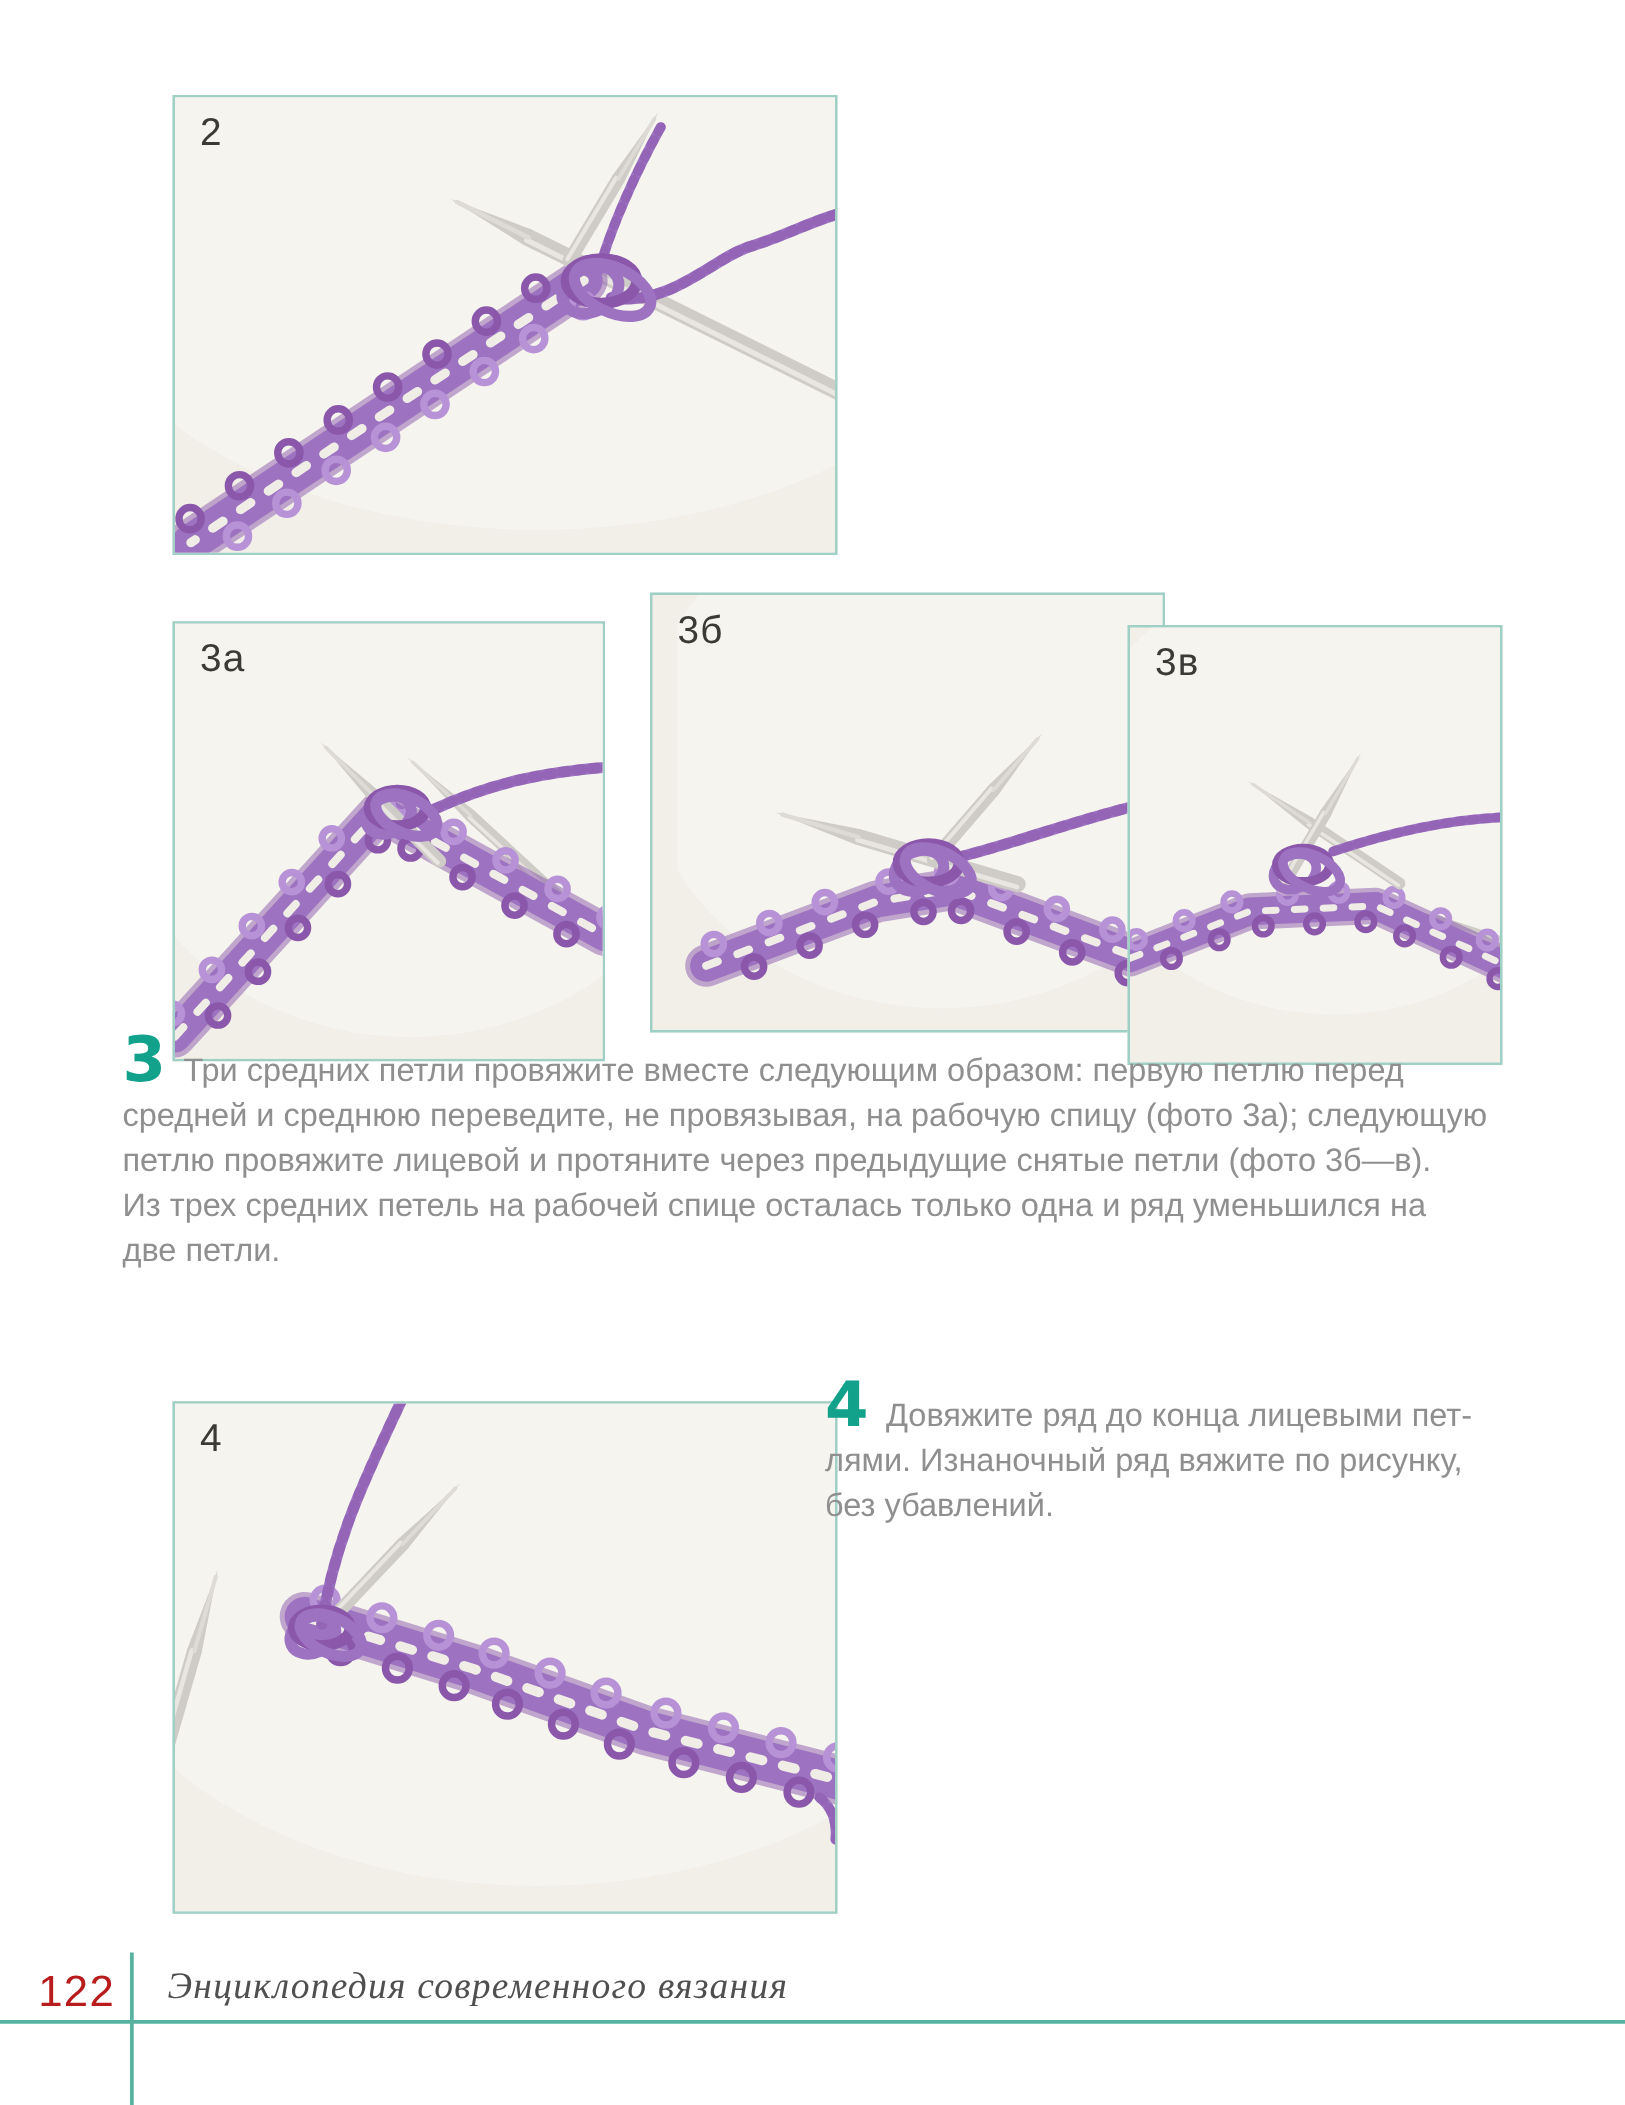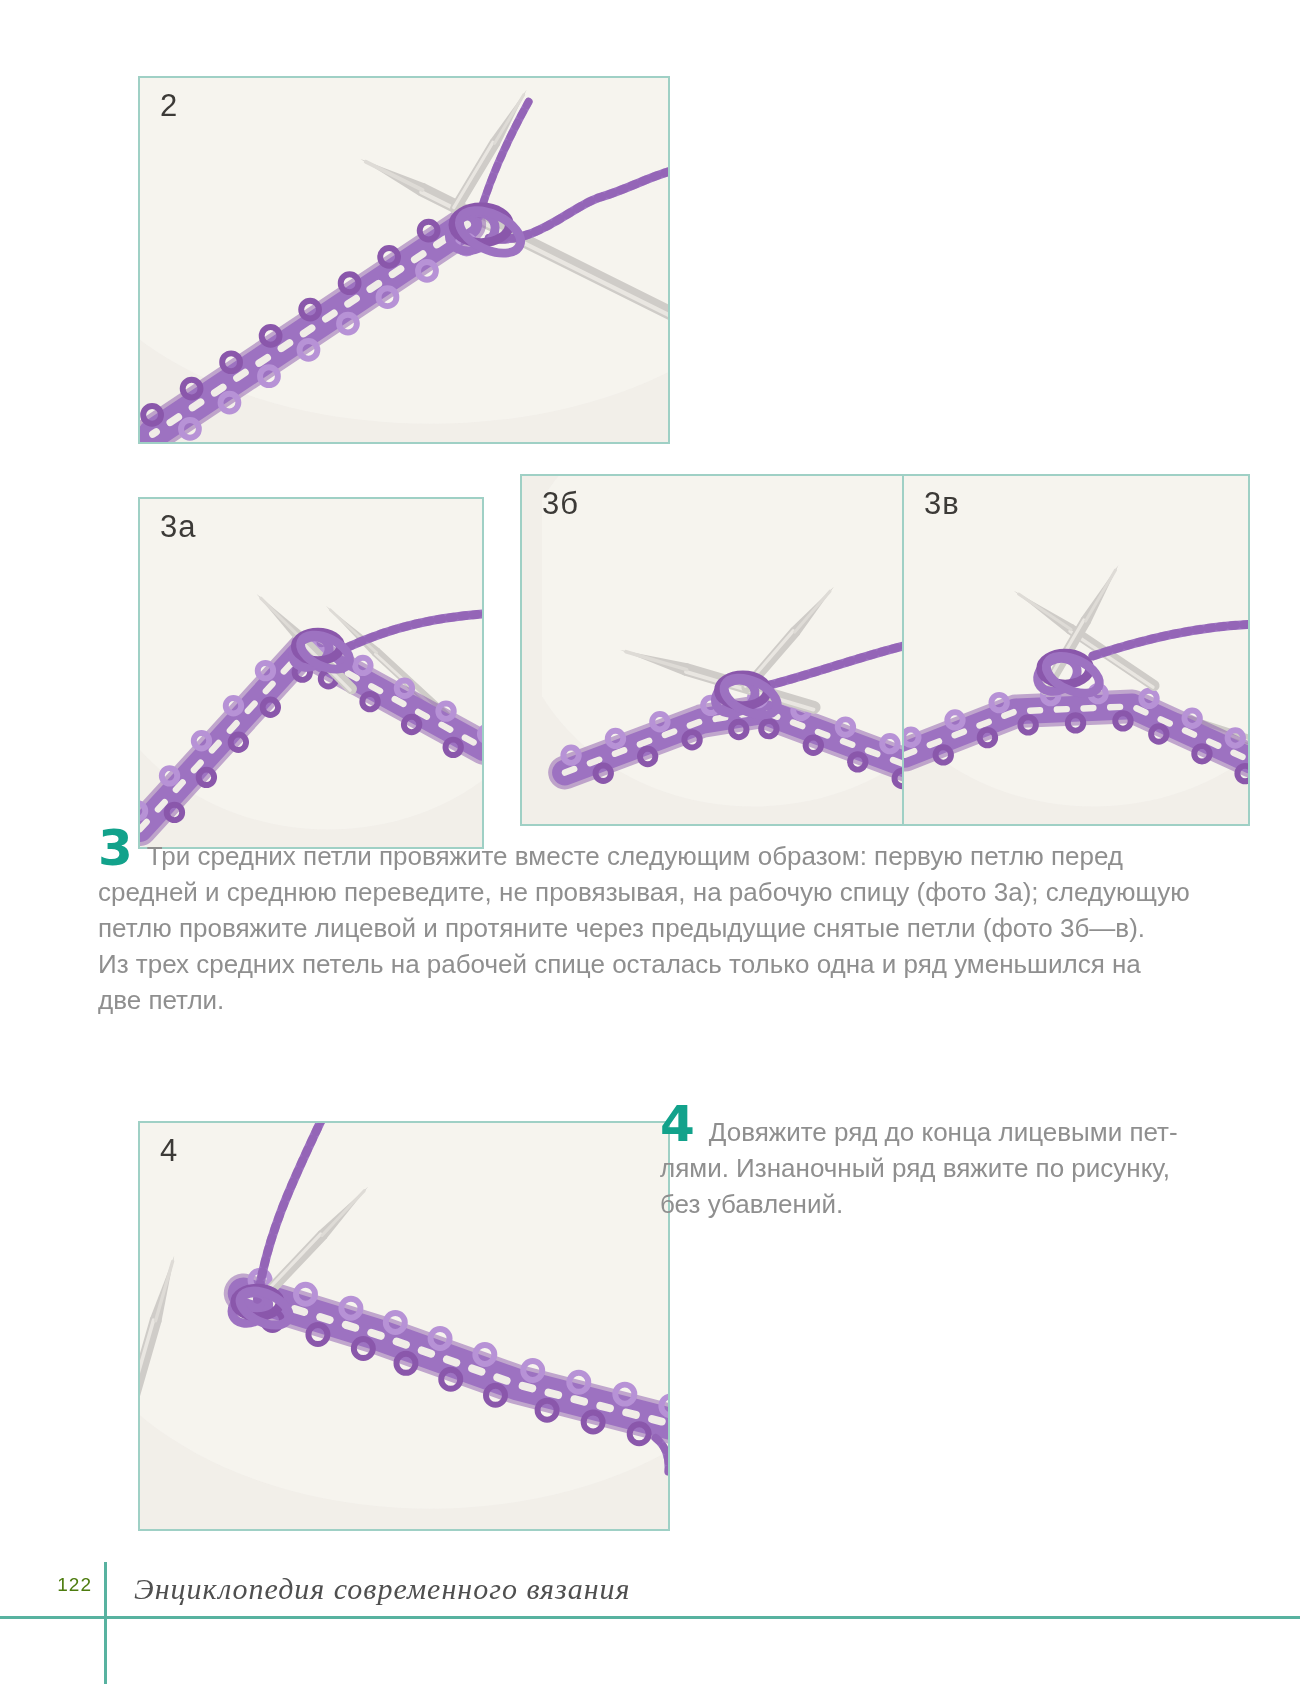--- a/index.html
+++ b/index.html
@@ -24,21 +24,21 @@
   }
   .stepnum{
     color:var(--accent-teal,#12a28b);
     font-family:"DejaVu Sans",sans-serif;
     font-weight:bold;font-size:50px;line-height:0;
     margin-right:16px;letter-spacing:-2px;
   }
   .steptext{white-space:pre-line;}
   .footer-pagenum{
     position:absolute;left:18px;top:1574px;width:74px;text-align:right;
-    font-size:19px;color:#4d7c0f;letter-spacing:1px;
+    font-size:35px;color:#b91c1c;letter-spacing:1px;
   }
   .footer-title{
     position:absolute;left:134px;top:1572px;
     font-family:Liberation Serif, serif;font-style:italic;
     font-size:30px;color:#4f4f4f;letter-spacing:1px;
   }
   .rule-v{
     position:absolute;left:104px;top:1562px;width:3px;height:122px;
     background:var(--rule-teal,#58b2a0);
   }
@@ -171,21 +171,21 @@
         <line x1="268.0806004607195" y1="116.54294037507513" x2="232.4" y2="157.9" stroke="#dedbd6" stroke-width="3.08" stroke-linecap="round"></line>
         <path d="M205 212 C252 200 300 182 350 170" fill="none" stroke="#9d72c1" stroke-width="9" stroke-linecap="round"></path>
         <path d="M205 212 C252 200 300 182 350 170" fill="none" stroke="#8a57ab" stroke-width="9" stroke-dasharray="4 8" stroke-linecap="round" opacity="0.45"></path>
         <ellipse cx="0" cy="0" rx="20.8" ry="15.6" transform="translate(172.2 223.12) rotate(-25)" fill="none" stroke="#9d72c1" stroke-width="9"></ellipse>
         <ellipse cx="0" cy="0" rx="24.700000000000003" ry="15.6" transform="translate(180 216.88) rotate(0)" fill="none" stroke="#8a57ab" stroke-width="9"></ellipse>
         <ellipse cx="0" cy="0" rx="28.6" ry="15.6" transform="translate(187.8 223.12) rotate(25)" fill="none" stroke="#9d72c1" stroke-width="9"></ellipse>
       </svg>
     <figcaption class="photo-label">3б</figcaption>
   </figure>
 
-  <figure class="photo-card" style="left:862px;top:458px;width:348px;height:352px;">
+  <figure class="photo-card" style="left:862px;top:484px;width:300px;height:352px;">
     <svg viewBox="0 0 346 352">
         <rect x="-4" y="-4" width="354" height="360" fill="#f2efe9"></rect>
         <ellipse cx="190.3" cy="123.19999999999999" rx="242.2" ry="211.2" fill="#f8f6f1" opacity="0.65"></ellipse>
         <line x1="290.4" y1="248.2" x2="352" y2="268" stroke="#cfccc8" stroke-width="10" stroke-linecap="round"></line>
         <polygon points="240,232 288.8699540979344,252.96014280642632 291.93004590206556,243.43985719357366" fill="#cfccc8"></polygon>
         <line x1="289.8491834752564" y1="249.91365141031346" x2="351.4491834752564" y2="269.7136514103135" stroke="#e9e6e1" stroke-width="3" stroke-linecap="round"></line>
         <line x1="245.7121713677116" y1="233.83605508247874" x2="290.4" y2="248.2" stroke="#dedbd6" stroke-width="2.8000000000000003" stroke-linecap="round"></line>
         <path d="M0 282 L 112 238 L 230 233 L 350 288" fill="none" stroke="#8a57ab" stroke-width="34" stroke-linecap="round" stroke-linejoin="round" opacity="0.5"></path>
         <path d="M0 282 L 112 238 L 230 233 L 350 288" fill="none" stroke="#9d72c1" stroke-width="26" stroke-linecap="round" stroke-linejoin="round"></path>
         <path d="M0 282 L 112 238 L 230 233 L 350 288" fill="none" stroke="#f0ede7" stroke-width="6.5" stroke-dasharray="10 17" stroke-linecap="round"></path>

